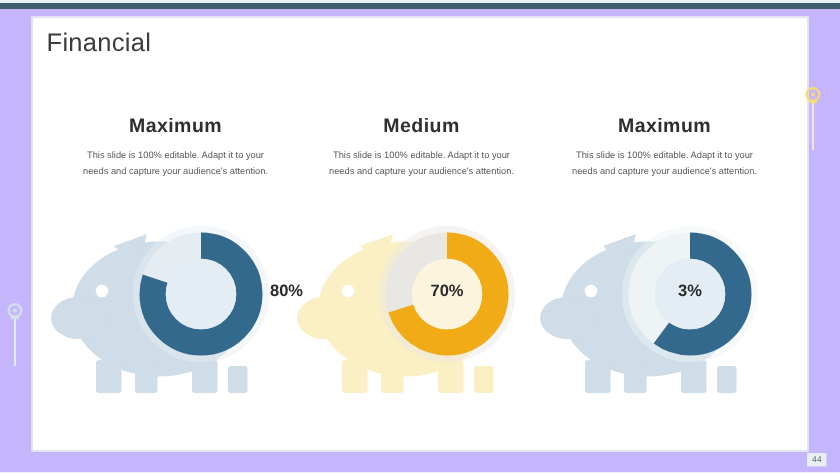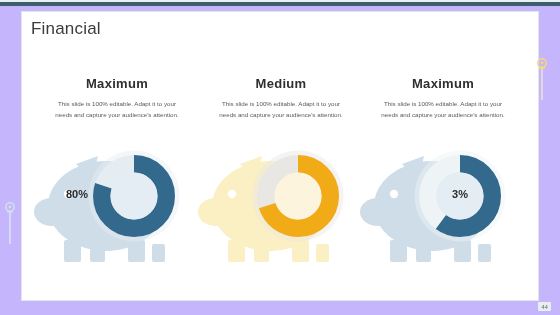--- a/index.html
+++ b/index.html
@@ -178,21 +178,21 @@
           <path d="M 130 52 q 12 -6 8 8 q -3 8 -9 4" fill="#cfdde8"></path>
           <circle cx="36" cy="66" r="4.2" fill="#ffffff"></circle>
         </g>
       <g class="donut">
           <circle cx="102" cy="68" r="45.5" fill="#e6edf2" opacity="0.45"></circle>
           <circle cx="102" cy="68" r="32.25" fill="none" stroke="#e6edf2" stroke-width="17.5"></circle>
           <circle cx="102" cy="68" r="32.25" fill="none" stroke="#33698c" stroke-width="17.5" stroke-dasharray="162.10618092523333 40.52654523130832" transform="rotate(-90 102 68)"></circle>
           <circle cx="102" cy="68" r="23.5" fill="#e3edf3"></circle>
         </g>
     </svg>
-    <div class="pct-label" style="width: 136px; left: 0px; top: 60px; text-align: left; padding-left: 0px; text-indent: 0px; transform: translateX(0px); margin-left: 34px;">80%</div>
+    <div class="pct-label" style="width: 136px; left: 0px; top: 60px; text-align: right; padding-left: 0px; text-indent: 0px; transform: translateX(0px); margin-left: 34px;">80%</div>
   </div>
 
   <div class="chart-block" id="chart-block-medium">
     <svg class="chart-svg" width="170" height="150" viewBox="0 0 170 150">
       <g class="piggy">
           <ellipse cx="74" cy="78" rx="58" ry="45" fill="#fbefc4"></ellipse>
           <ellipse cx="20" cy="84" rx="18" ry="14" fill="#fbefc4"></ellipse>
           <path d="M 44 36 L 66 28 L 60 52 Z" fill="#fbefc4"></path>
           <rect x="32" y="112" width="17" height="22" rx="2" fill="#fbefc4"></rect>
           <rect x="58" y="116" width="15" height="18" rx="2" fill="#fbefc4"></rect>
@@ -201,20 +201,21 @@
           <path d="M 130 52 q 12 -6 8 8 q -3 8 -9 4" fill="#fbefc4"></path>
           <circle cx="36" cy="66" r="4.2" fill="#ffffff"></circle>
         </g>
       <g class="donut">
           <circle cx="102" cy="68" r="45.5" fill="#e8e7e4" opacity="0.45"></circle>
           <circle cx="102" cy="68" r="32.25" fill="none" stroke="#e8e7e4" stroke-width="17.5"></circle>
           <circle cx="102" cy="68" r="32.25" fill="none" stroke="#f0ab16" stroke-width="17.5" stroke-dasharray="141.84290830957914 60.78981784696251" transform="rotate(-90 102 68)"></circle>
           <circle cx="102" cy="68" r="23.5" fill="#fdf4dd"></circle>
         </g>
     </svg>
+    <div class="pct-label" style="width: 136px; left: 0px; top: 60px; text-align: center; padding-left: 0px; text-indent: 0px; transform: translateX(0px); margin-left: 34px;">70%</div>
   </div>
 
   <div class="chart-block" id="chart-block-minimum">
     <svg class="chart-svg" width="170" height="150" viewBox="0 0 170 150">
       <g class="piggy">
           <ellipse cx="74" cy="78" rx="58" ry="45" fill="#cfdde8"></ellipse>
           <ellipse cx="20" cy="84" rx="18" ry="14" fill="#cfdde8"></ellipse>
           <path d="M 44 36 L 66 28 L 60 52 Z" fill="#cfdde8"></path>
           <rect x="32" y="112" width="17" height="22" rx="2" fill="#cfdde8"></rect>
           <rect x="58" y="116" width="15" height="18" rx="2" fill="#cfdde8"></rect>

